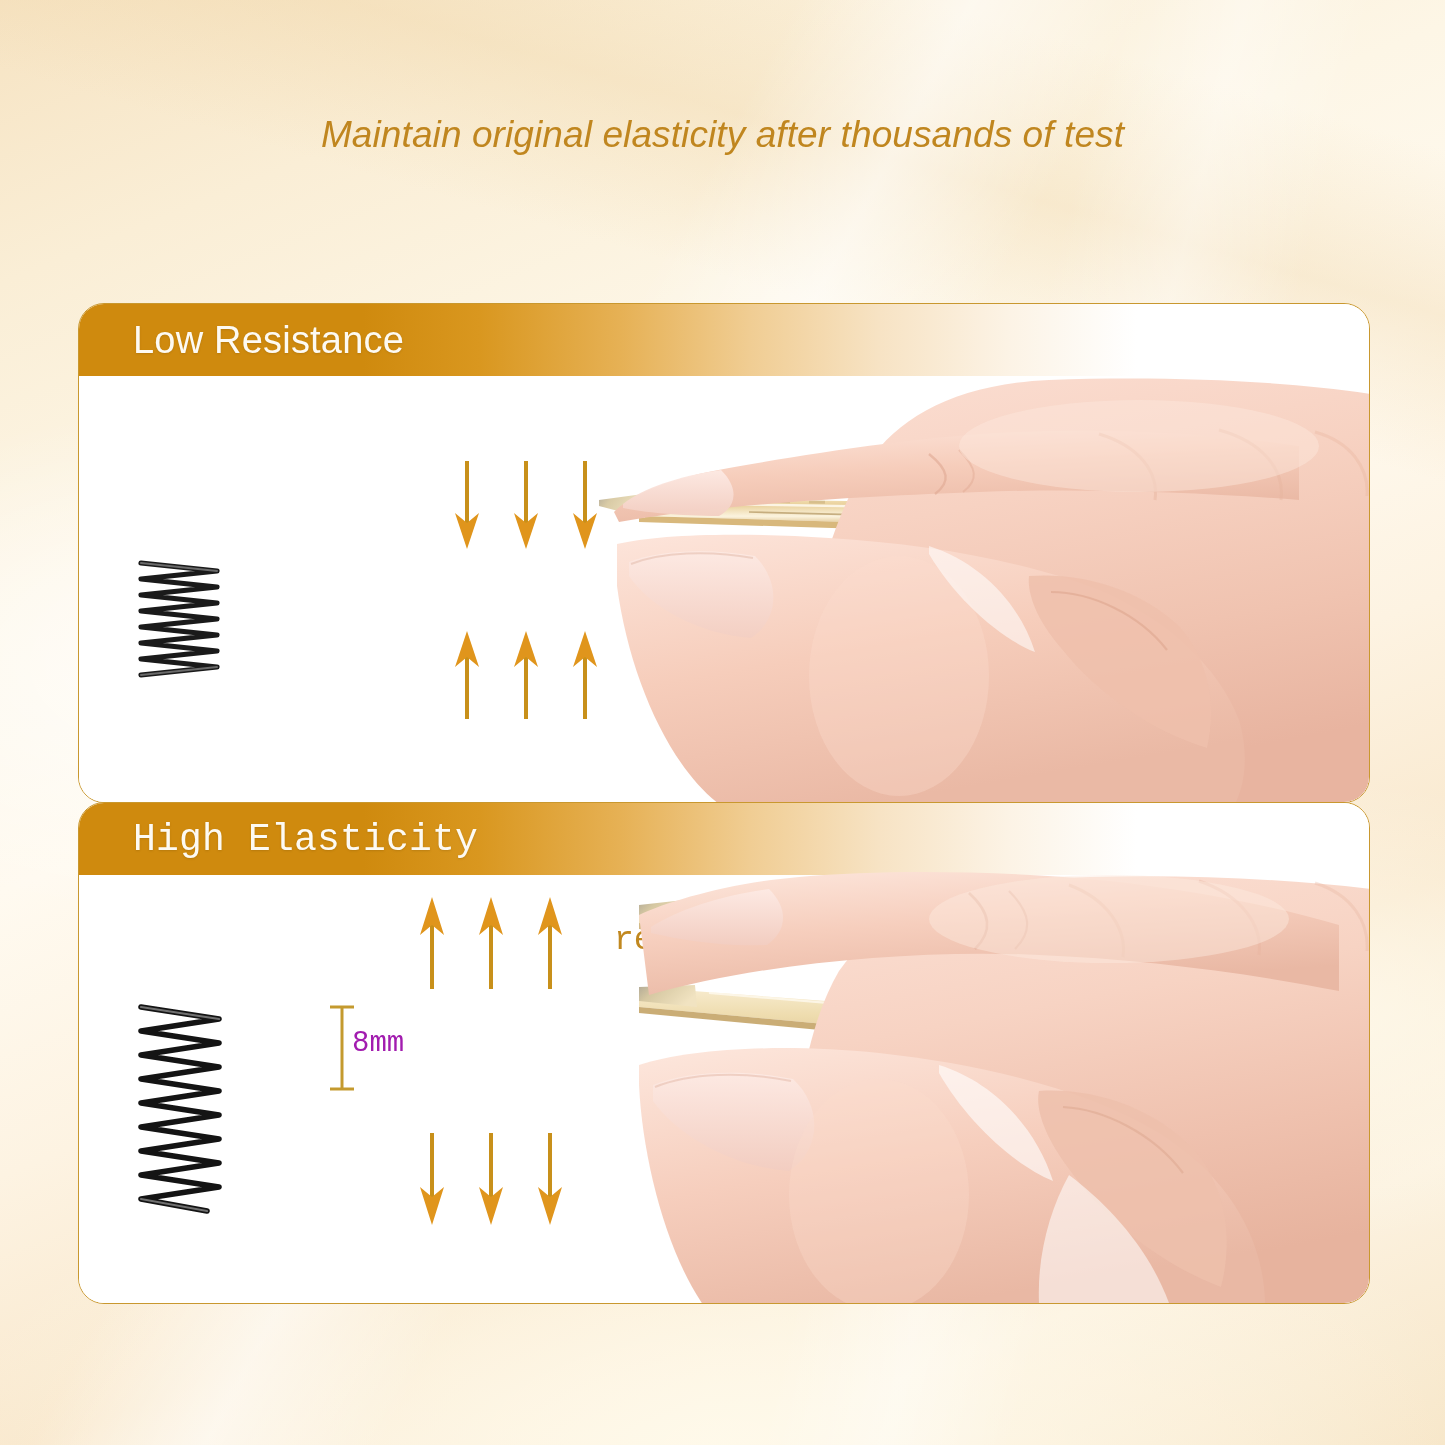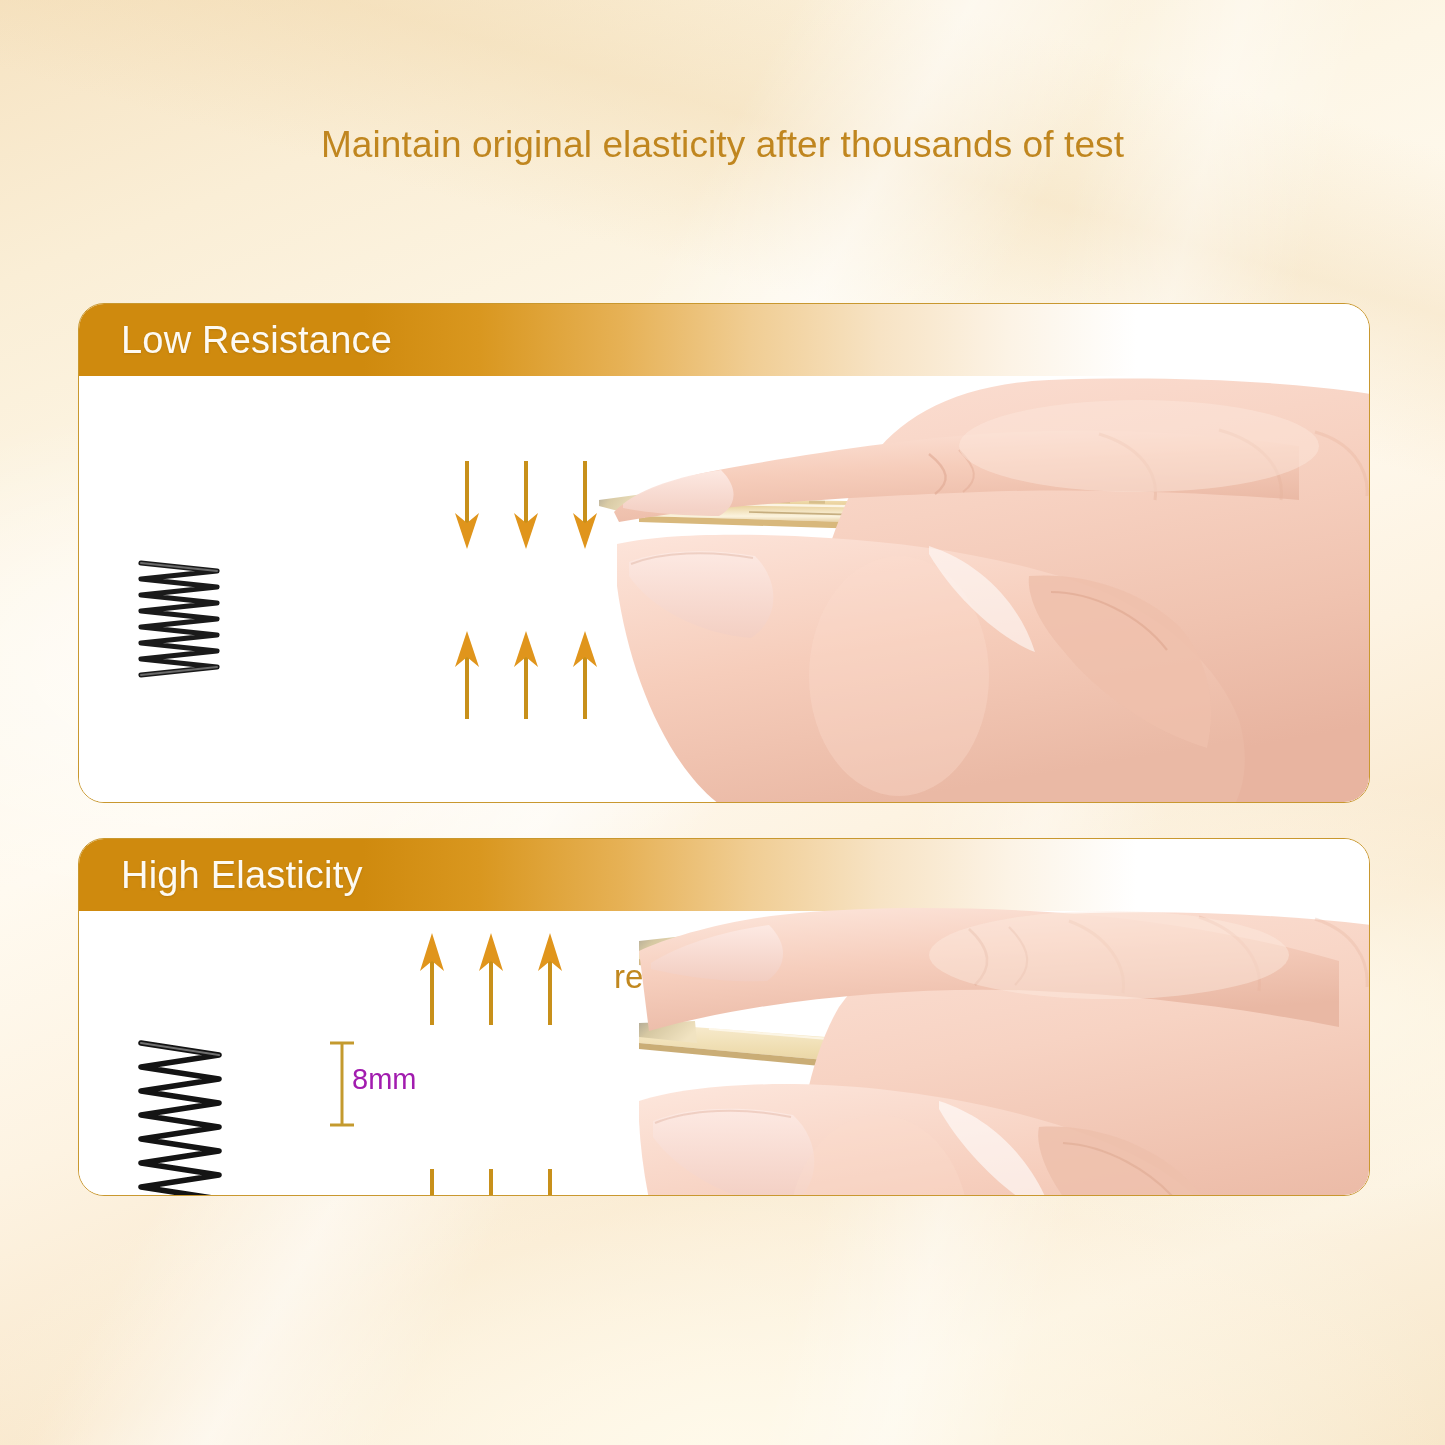--- a/index.html
+++ b/index.html
@@ -50,40 +50,41 @@
   }
   .title {
     font-size: 67px;
     font-weight: bold;
     letter-spacing: 1.2px;
     color: #d2880f;
     line-height: 1.0;
     white-space: nowrap;
   }
   .subtitle {
-    margin-top: 36px;
+    margin-top: 26px;
     font-size: 37px;
     font-weight: normal;
     color: #c0861f;
     letter-spacing: 0.1px;
     white-space: nowrap;
+    font-style: italic;
   }
 
   
   .panel {
     position: absolute;
     left: 78px;
     width: 1292px;
     border: 1.6px solid #c9982f;
     border-radius: 26px;
     background: #ffffff;
     overflow: hidden;
   }
   #panel-low  { top: 303px; height: 500px; }
-  #panel-high { top: 838px; height: 358px; }
+  #panel-high { top: 802px; height: 502px; font-family: Liberation Mono, monospace; }
 
   .badge {
     position: absolute;
     top: 0;
     left: 0;
     width: 100%;
     height: 72px;
     background: linear-gradient(90deg,
         #cf8a0e 0%,
         #cf8a0e 22%,
@@ -94,21 +95,21 @@
         #fcf3e5 72%,
         #ffffff 82%,
         #ffffff 100%);
     display: flex;
     align-items: center;
   }
   .badge-label {
     color: #fdfaf3;
     font-size: 38px;
     font-weight: normal;
-    margin-left: 42px;
+    margin-left: 54px;
     letter-spacing: 0.2px;
     text-shadow: 0 1px 2px rgba(120,80,10,0.25);
   }
 
   .panel-body {
     position: absolute;
     top: 72px;
     left: 0;
     right: 0;
     bottom: 0;

